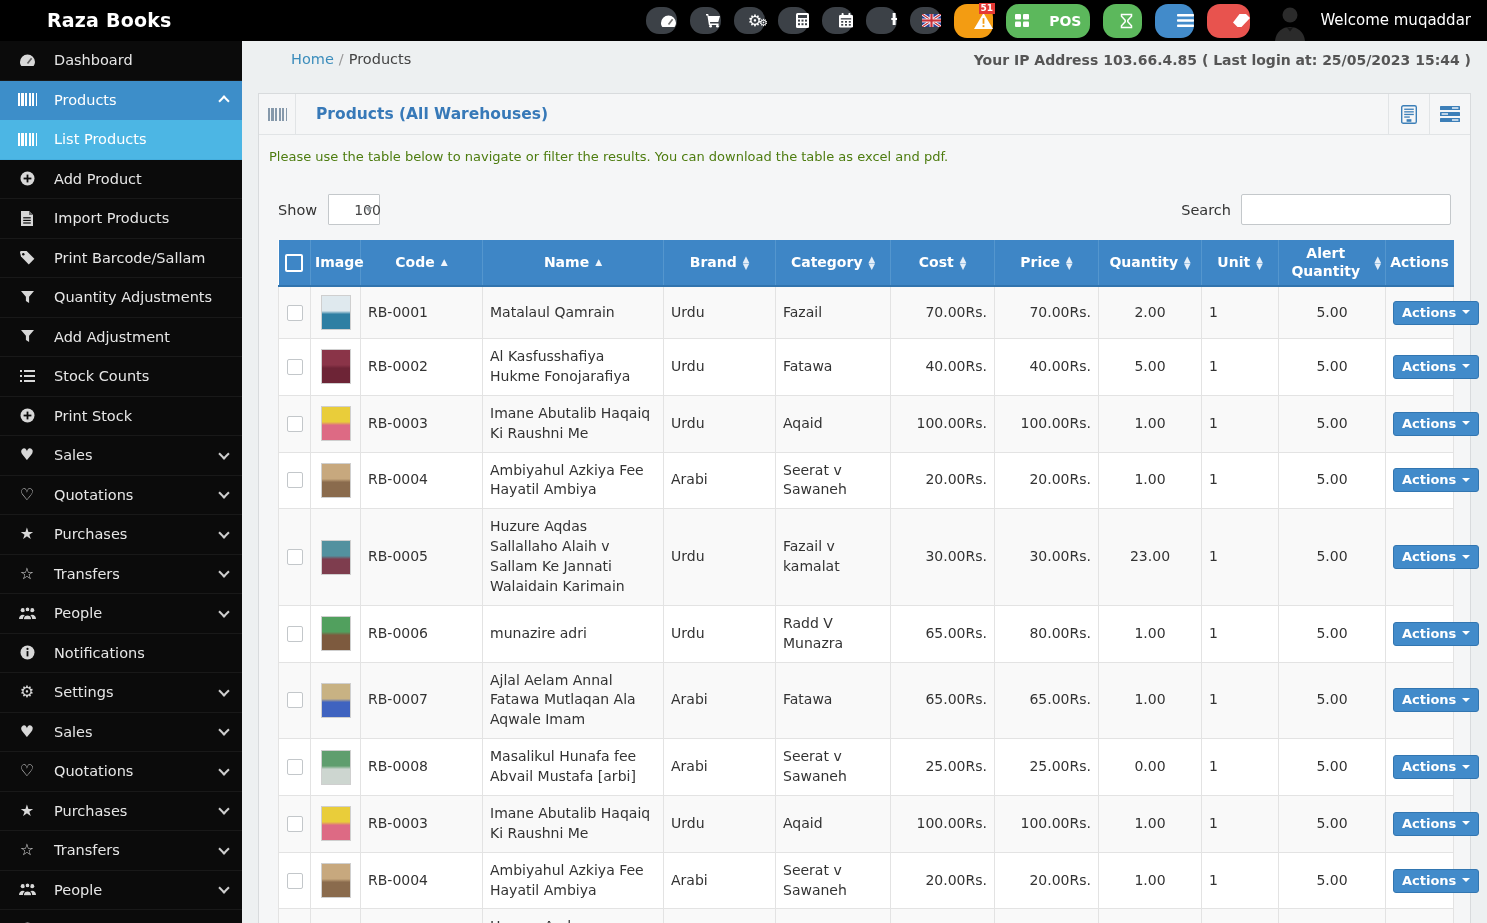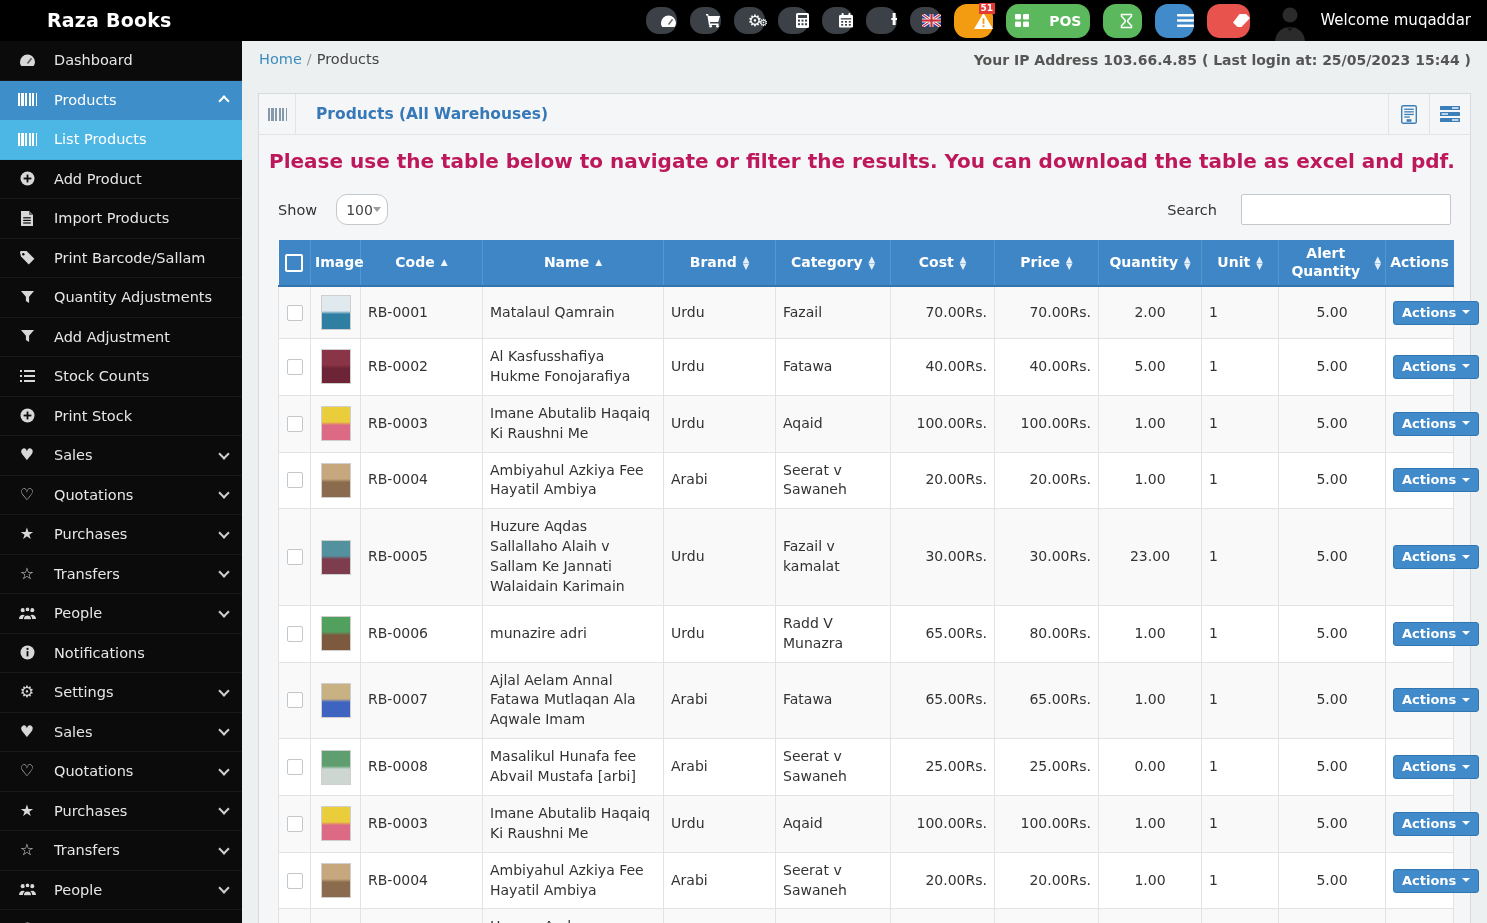--- a/index.html
+++ b/index.html
@@ -34,39 +34,39 @@
   .side-item.active-child { background:#4cb6e4; color:#fff; border-bottom-color:#45aede; }
   .side-item.active-child .icon-cell { color:#fff; }
   .chev { width:8px; height:8px; border-right:2px solid #cfcfcf; border-bottom:2px solid #cfcfcf; flex:none; }
   .chev.down { transform:rotate(45deg); margin-top:-3px; }
   .chev.up { transform:rotate(-135deg); margin-top:3px; border-color:#fff; }
   .barcode { width:19px; height:13px; background:repeating-linear-gradient(90deg,currentColor 0 1.6px,transparent 1.6px 3.4px,currentColor 3.4px 5.8px,transparent 5.8px 7.2px); }
 
   
   .main { position:absolute; left:242px; top:41px; width:1245px; height:882px; background:#edf0f1; }
   .crumbs { position:absolute; left:17px; top:10px; font-size:14.5px; color:#444; }
-  .crumbs .home-link { color:#3c8dbc; text-decoration:none; cursor:pointer; }
+  .crumbs .home-link { color:#3c8dbc; text-decoration:none; cursor:pointer;margin-left:32px; }
   .crumbs .sep { color:#999; margin:0 5px; }
   .session { position:absolute; right:16px; top:11px; font-size:14px; color:#555;font-weight:bold; }
 
   .panel { position:absolute; left:16px; top:52px; width:1213px; height:831px; background:#f5f6f7; border:1px solid #d8dbdd; }
   .panel-head { height:41px; border-bottom:1px solid #e1e4e6; display:flex; align-items:stretch; }
   .ph-icon-cell { width:37px; border-right:1px solid #e1e4e6; display:flex; align-items:center; justify-content:center; color:#8699ab; flex:none; }
   .ph-title { flex:1; display:flex; align-items:center; padding-left:20px; color:#3779b8; font-weight:bold; font-size:15.5px; }
   .ph-tool { width:41px; border-left:1px solid #e1e4e6; display:flex; align-items:center; justify-content:center; color:#3c7fb8; cursor:pointer; }
-  .panel-desc { padding:14px 10px; font-size:20px; color:#be185d;font-weight:bold; }
+  .panel-desc { padding:14px 10px; font-size:13px; color:#4d7c0f; }
 
   .controls { position:absolute; top:100px; left:19px; right:19px; height:34px; }
-  .show-group { display:flex; align-items:center; gap:19px; }
+  .show-group { display:flex; align-items:center; gap:11px; }
   .show-label { font-size:14.5px; color:#333; }
-  .show-select { position:relative; width:52px; height:31px; background:#fff; border:1px solid #c4c8cb; border-radius:11px;
-    display:flex; align-items:center; padding-left:9px; font-size:14px; color:#444; cursor:pointer; }
+  .show-select { position:relative; width:52px; height:31px; background:#fff; border:1px solid #c4c8cb; border-radius:1px;
+    display:flex; align-items:center; padding-left:25px; font-size:14px; color:#444; cursor:pointer; }
   .show-select .select-caret { position:absolute; right:6px; top:12px; width:0; height:0;
     border-left:4px solid transparent; border-right:4px solid transparent; border-top:5px solid #9aa0a5; }
-  .search-group { position:absolute; right:0; top:0; display:flex; align-items:center; gap:24px; }
+  .search-group { position:absolute; right:0; top:0; display:flex; align-items:center; gap:10px; }
   .search-label { font-size:14.5px; color:#333; }
   .search-input { width:210px; height:31px; background:#fff; border:1px solid #c4c8cb; border-radius:2px; padding:0 8px; font-size:14px; outline:none; }
 
   .table-wrap { position:absolute; top:146px; left:19px; width:1175px; }
   table.grid { border-collapse:collapse; table-layout:fixed; width:1175px; background:#fff; }
   table.grid th { background:#3e86c6; color:#fff; font-weight:bold; font-size:14px; height:46px;
     border-right:1px solid #5496ce; border-bottom:2px solid #3174ae; text-align:center; vertical-align:middle; padding:3px 4px; }
   table.grid th:last-child { border-right:1px solid #3e86c6; }
   .th-inner { display:inline-flex; align-items:center; justify-content:center; gap:6px; line-height:1.25; }
   .sort-asc { font-size:9px; color:#eef5fc; }

